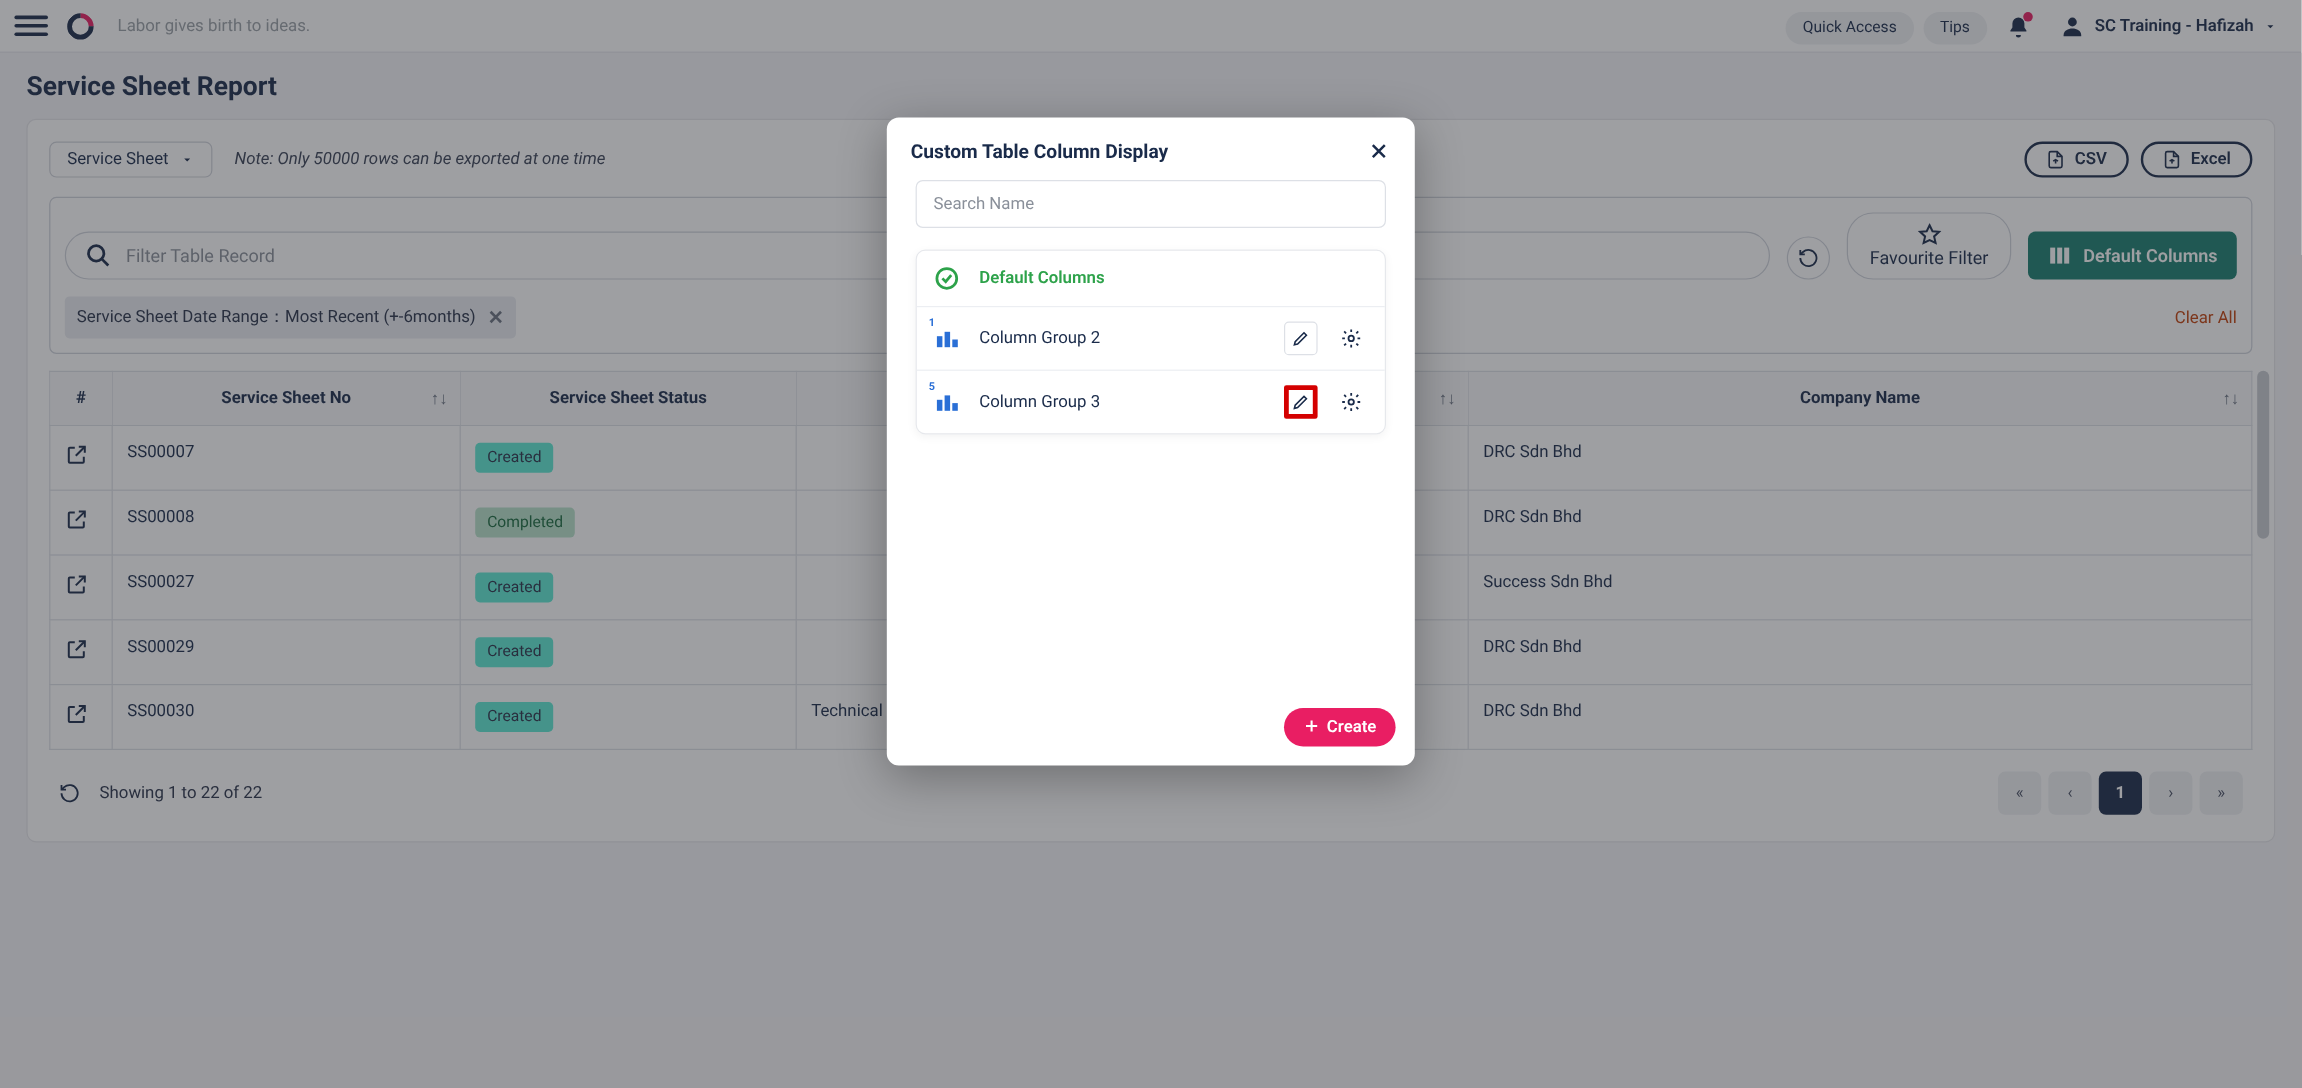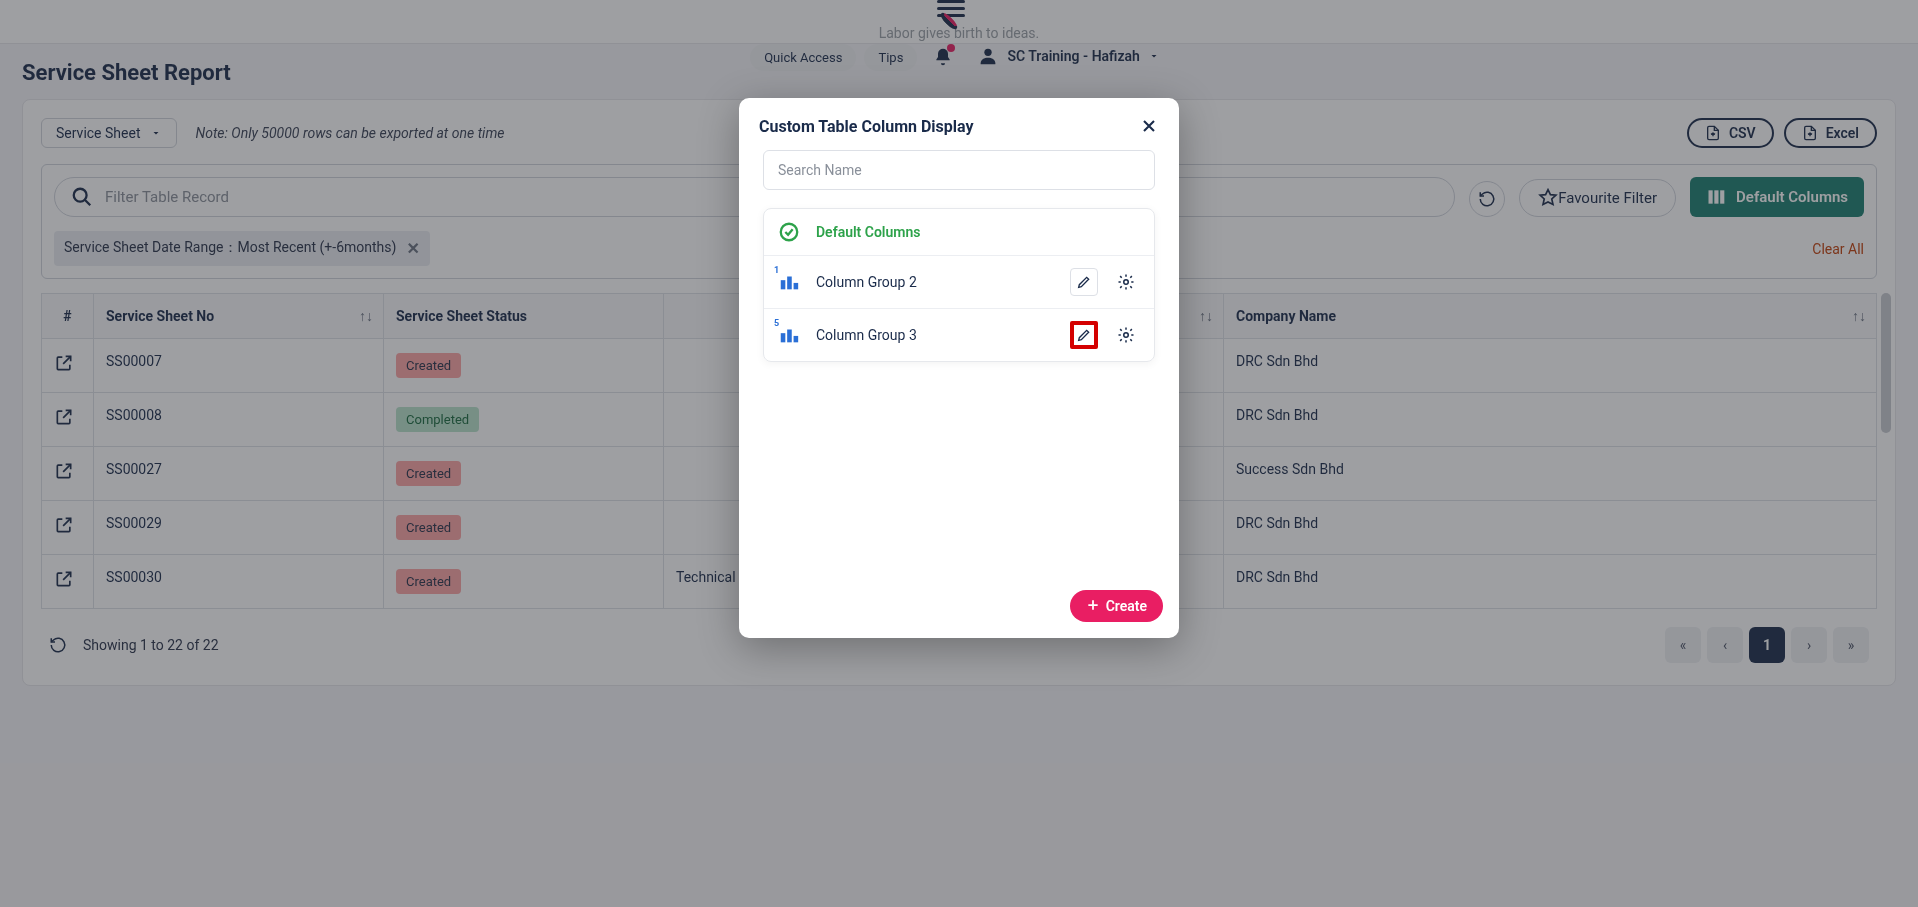--- a/index.html
+++ b/index.html
@@ -1,19 +1,19 @@
 <!DOCTYPE html>
 <html><head>
 <meta charset="utf-8">
 <style>
 * { box-sizing: border-box; margin: 0; padding: 0; font-family: -apple-system, BlinkMacSystemFont, "Segoe UI", Roboto, Arial, sans-serif; }
 body { background: #f5f5f7; color: #1a2b4a; overflow: hidden; width: 1918px; height: 907px; position: relative; }
 
 
-.header { height: 44px; background: #fff; display: flex; align-items: center; padding: 0 12px; border-bottom: 1px solid #e5e5ea; flex-direction: column; }
+.header { height: 44px; background: #fff; display: flex; align-items: center; padding: 0 12px; border-bottom: 1px solid #e5e5ea; }
 .hamburger { width: 28px; height: 28px; display: flex; flex-direction: column; justify-content: center; gap: 4px; cursor: pointer; margin-right: 16px; }
 .hamburger span { height: 3px; background: #1a2b4a; border-radius: 2px; }
 .logo-c { width: 22px; height: 22px; border: 4px solid #1a2b4a; border-top-color: #e91e63; border-radius: 50%; margin-right: 20px; transform: rotate(45deg); }
 .tagline { color: #9aa0a6; font-size: 14px; flex: 1; }
 .header-right { display: flex; align-items: flex-end; gap: 8px; }
 .pill-btn { background: #eef0f3; border: none; border-radius: 16px; padding: 6px 14px; font-size: 13px; color: #1a2b4a; cursor: pointer; }
 .bell-wrap { position: relative; padding: 4px 8px; }
 .bell-dot { position: absolute; top: 1px; right: 6px; width: 8px; height: 8px; background: #e91e63; border-radius: 50%; }
 .user-block { display: flex; align-items: center; gap: 8px; padding: 4px 8px; cursor: pointer; font-size: 14px; font-weight: 600; }
 
@@ -27,36 +27,36 @@
 .note { margin-left: 18px; font-size: 14px; color: #3a4256; font-style: italic; }
 .top-spacer { flex: 1; }
 .export-btn { border: 2px solid #1a2b4a; background: #fff; border-radius: 18px; padding: 5px 16px; display: flex; align-items: center; gap: 8px; font-size: 14px; font-weight: 600; color: #1a2b4a; margin-left: 10px; cursor: pointer; }
 
 .filter-area { border: 1px solid #cfd3db; border-radius: 6px; padding: 12px; }
 .filter-row { display: flex; align-items: flex-end; gap: 14px; }
 .search-box { flex: 1; display: flex; align-items: center; border: 1px solid #cfd3db; border-radius: 22px; padding: 8px 16px; color: #8a909a; }
 .search-box input { border: none; outline: none; font-size: 15px; flex: 1; margin-left: 12px; color: #1a2b4a; }
 .search-box input::placeholder { color: #8a909a; }
 .icon-circ { width: 36px; height: 36px; border: 1px solid #cfd3db; border-radius: 50%; display: flex; align-items: center; justify-content: center; cursor: pointer; color: #1a2b4a; }
-.fav-filter { border: 1px solid #cfd3db; border-radius: 22px; padding: 8px 18px; display: flex; align-items: center; gap: 0; font-size: 15px; color: #1a2b4a; cursor: pointer; }
+.fav-filter { border: 1px solid #cfd3db; border-radius: 22px; padding: 8px 18px; display: flex; align-items: center; gap: 0; font-size: 15px; color: #1a2b4a; cursor: pointer; flex-direction: column; }
 .default-cols-btn { background: #1b7f6f; color: #fff; border: none; border-radius: 6px; padding: 10px 16px; display: flex; align-items: center; gap: 10px; font-size: 15px; font-weight: 600; cursor: pointer; }
 .chips-row { display: flex; align-items: center; margin-top: 14px; }
 .chip { background: #e9ecf1; border-radius: 4px; padding: 8px 10px; display: flex; align-items: flex-start; gap: 10px; font-size: 14px; color: #2a334a; }
 .chip-x { color: #6a7280; cursor: pointer; font-weight: bold; font-size: 16px; }
 .clear-all { margin-left: auto; color: #c2410c; font-size: 14px; cursor: pointer; }
 
 
 .table-wrap { margin-top: 14px; position: relative; }
 table { width: 100%; border-collapse: collapse; }
 th, td { border: 1px solid #dde0e6; padding: 14px 12px; text-align: left; font-size: 14px; vertical-align: top; }
-th { background: #f7f8fa; font-weight: 700; position: relative; }
+th { background: #f7f8fa; font-weight: 700; position: relative; text-align: center; }
 .sort-ic { position: absolute; right: 10px; top: 50%; transform: translateY(-50%); color: #6a7280; font-size: 14px; }
 .hash-col { width: 52px; text-align: center; }
 .open-ic { color: #1a2b4a; }
-.status-badge { display: inline-block; padding: 5px 10px; border-radius: 4px; background: #fca5a5; color: #2a334a; font-size: 13px; }
+.status-badge { display: inline-block; padding: 5px 10px; border-radius: 4px; background: #5eead4; color: #2a334a; font-size: 13px; }
 .status-badge.completed { background: #b8e2cb; color: #1a6b3f; }
 .vscroll { position: absolute; right: -14px; top: 0; width: 10px; height: 140px; background: #c7cad0; border-radius: 5px; }
 
 
 .footer { display: flex; align-items: center; padding: 18px 8px 4px; }
 .refresh-ic { margin-right: 16px; color: #1a2b4a; }
 .showing { font-size: 14px; color: #2a334a; }
 .pager { margin-left: auto; display: flex; align-items: center; gap: 6px; }
 .pager-btn { width: 36px; height: 36px; background: #eef0f3; border: none; border-radius: 6px; display: flex; align-items: center; justify-content: center; color: #4a5164; cursor: pointer; font-size: 14px; }
 .pager-btn.active { background: #1a2b4a; color: #fff; font-weight: 700; }

